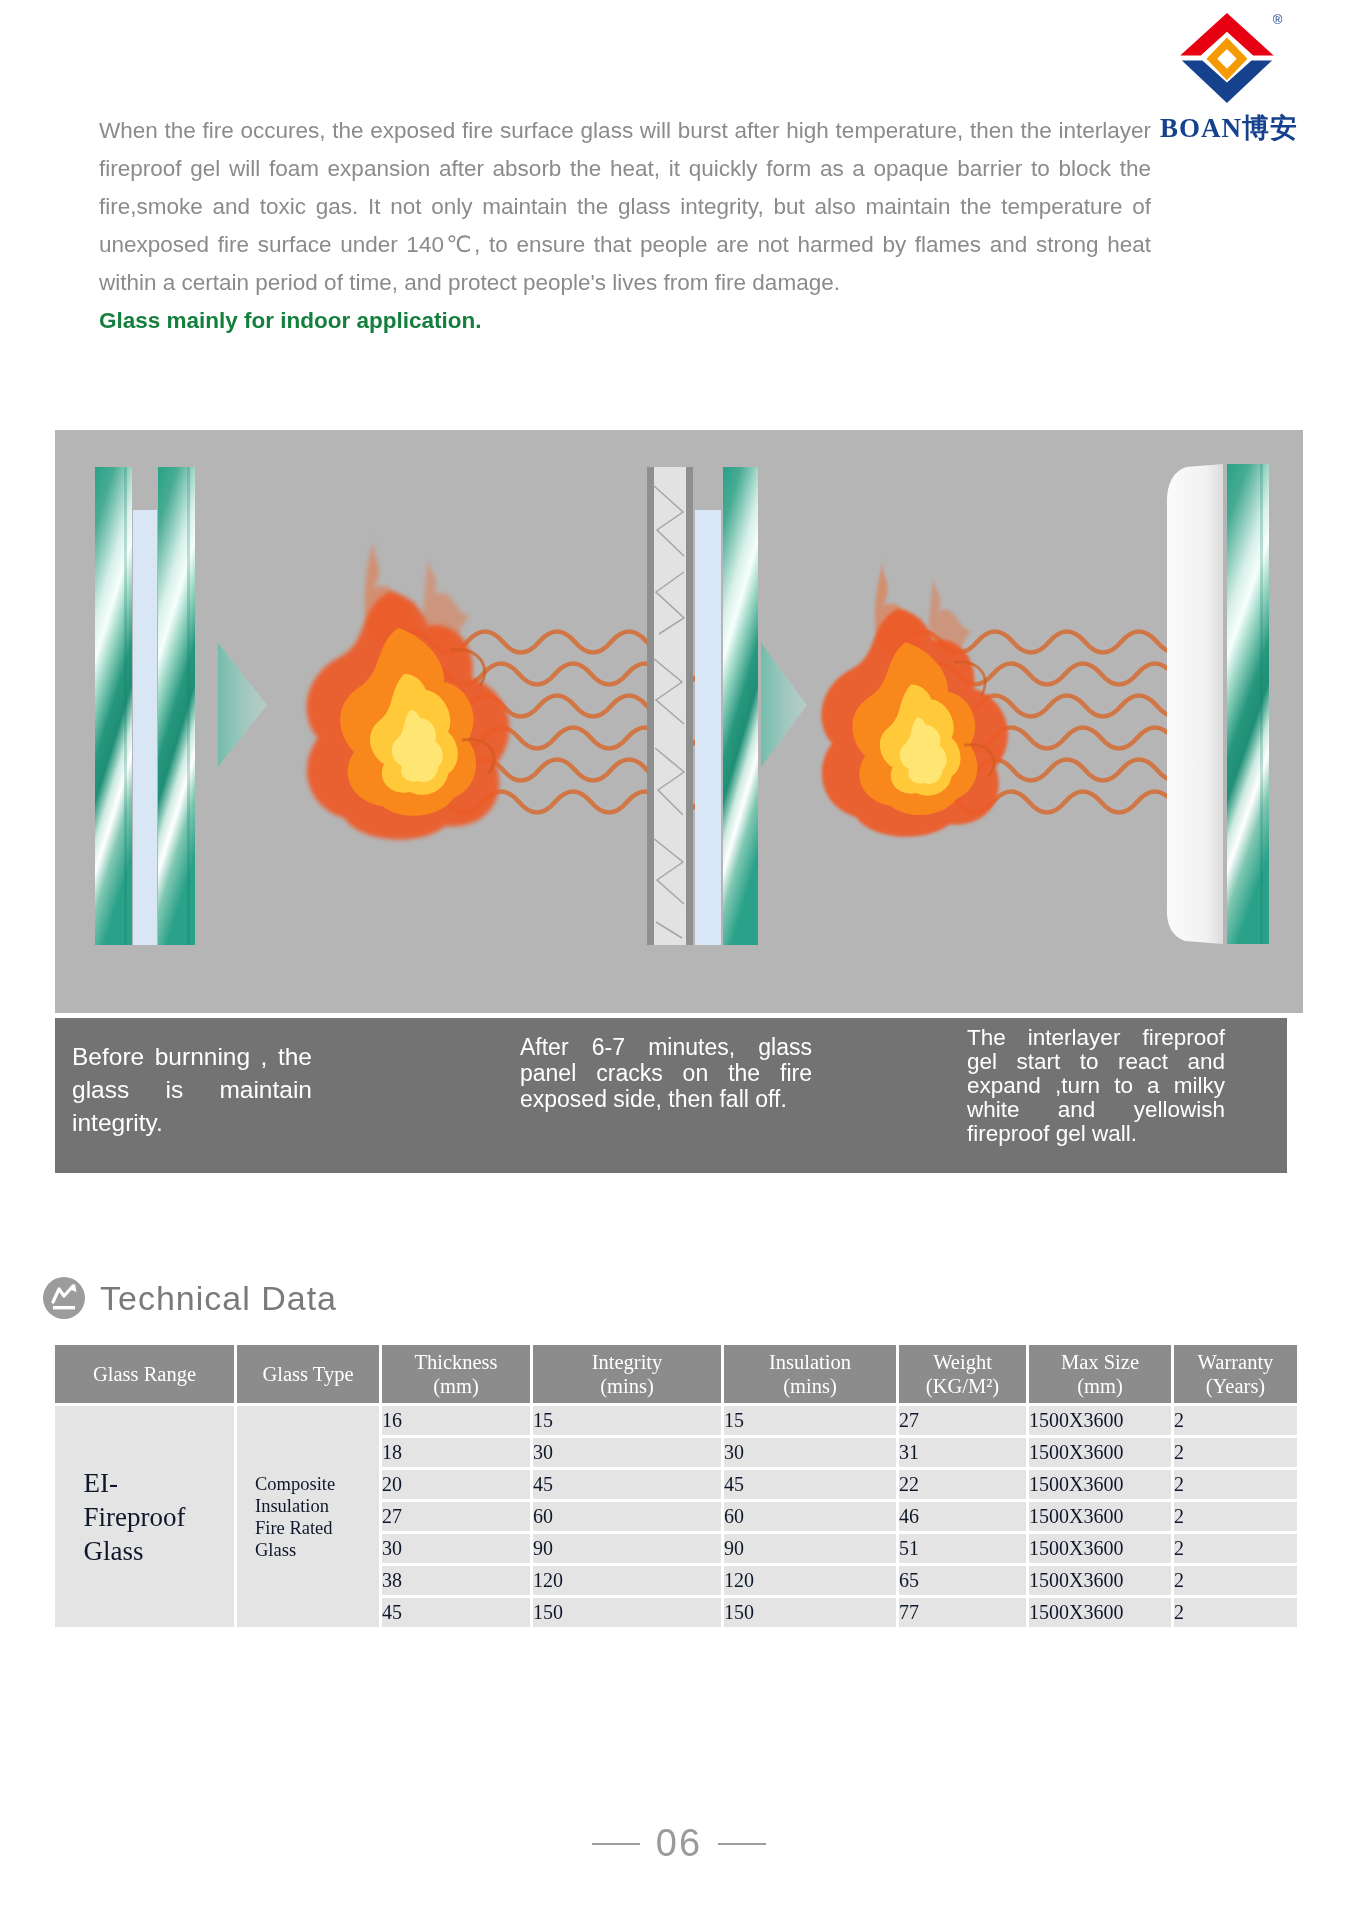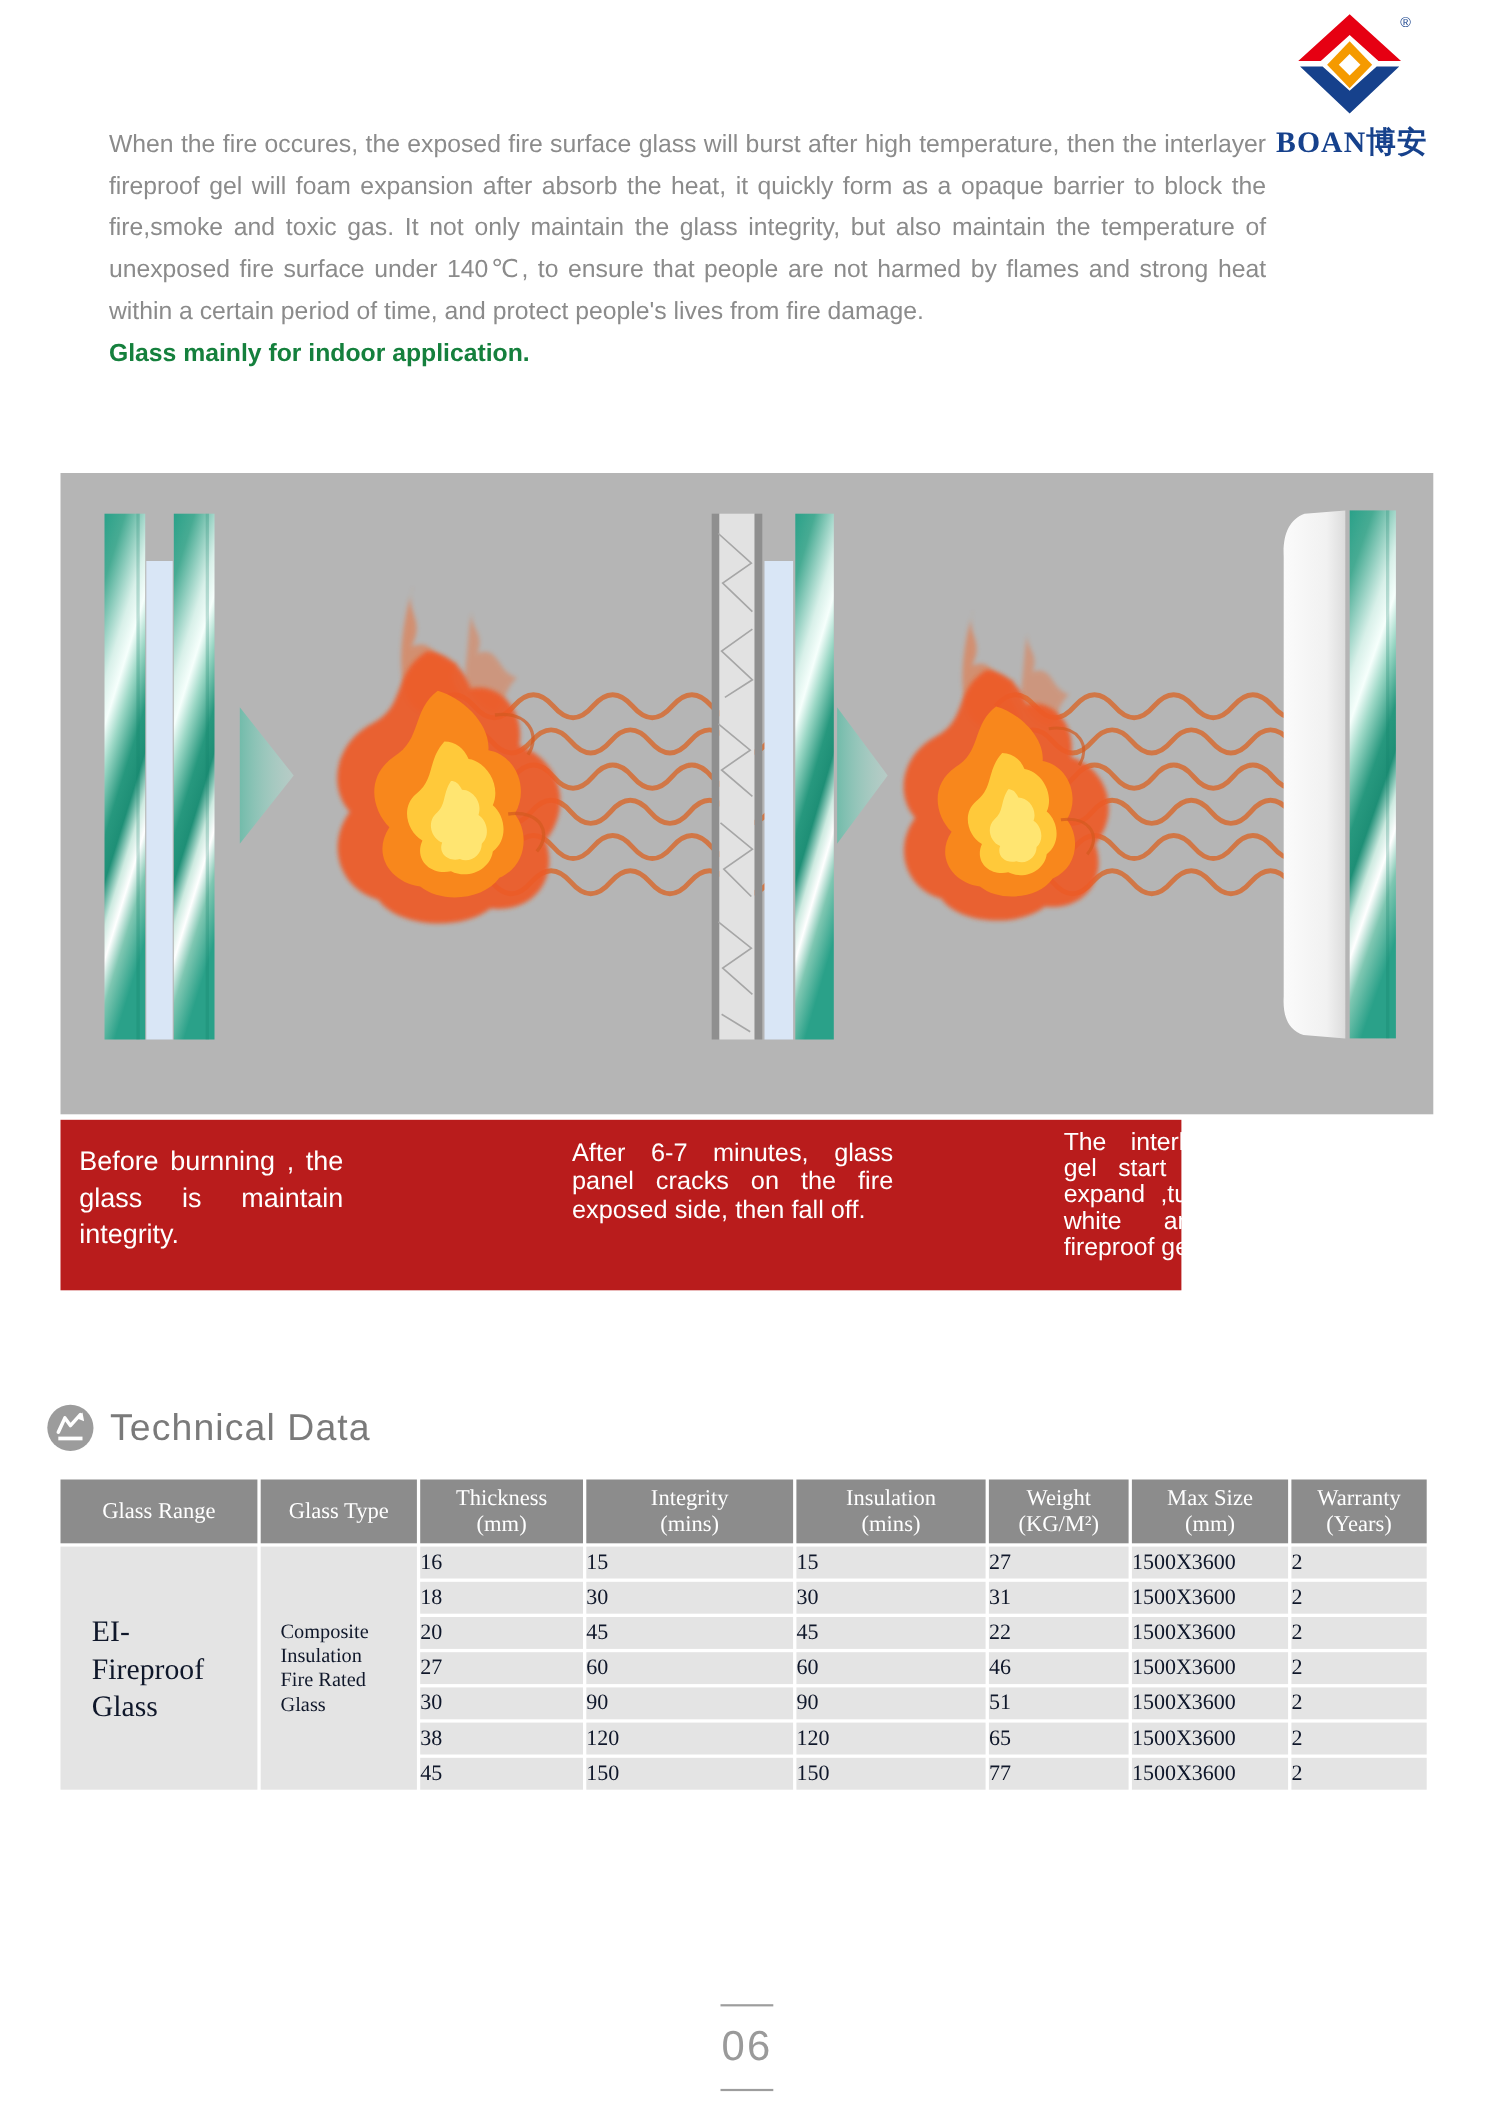--- a/index.html
+++ b/index.html
@@ -16,38 +16,38 @@
   .logo { position:absolute; top:8px; right:44px; width:170px; text-align:center; }
   .logo-text { font-family:"Liberation Serif","DejaVu Serif",serif; font-weight:bold; font-size:27px; color:#16418c; letter-spacing:1px; margin-top:-2px; }
 
   
   .copy { position:absolute; top:112px; left:55px; width:1052px;margin-left:44px; }
   .copy p.body-text { font-size:22.5px; line-height:38px; color:#8b8b8b; text-align:justify; }
   .copy p.note { font-size:22.5px; line-height:38px; color:#15803d; font-weight:bold; }
 
   
   .illus { position:absolute; top:430px; left:55px; width:1248px; height:583px; background:#b5b5b5; }
-  .captions { position:absolute; top:1018px; left:55px; width:1019px; height:155px; background:#b91c1c; }
+  .captions { position:absolute; top:1018px; left:55px; width:1232px; height:155px; background:#737373; }
   .cap { position:absolute; color:#ffffff; text-align:justify; }
   .cap1 { top:22px; left:17px; width:240px; font-size:24.5px; line-height:33px; }
   .cap2 { top:16px; left:465px; width:292px; font-size:23px; line-height:26px; }
   .cap3 { top:8px;  left:912px; width:258px; font-size:22.5px; line-height:24px; }
 
   
   .tech-table { position:absolute; top:1342px; left:52px; border-collapse:separate; border-spacing:3px; table-layout:fixed; width:1248px;font-family:Liberation Serif, serif; }
   .tech-table th { background:#8c8c8c; color:#ffffff; font-weight:normal; height:58px; vertical-align:middle; }
   .tech-table .th-wrap { display:flex; flex-direction:column; justify-content:center; line-height:24px; font-size:20.5px; }
   .tech-table td { background:#e4e4e4; color:#0f172a; vertical-align:middle; height:29px; font-size:20px; }
   .tech-table td.range { font-size:27px; line-height:34px; }
   .tech-table td.range .inner { width:122px; margin:0 auto; }
   .tech-table td.type { font-size:18.5px; line-height:22px; }
   .tech-table td.type .inner { width:106px; margin:0 auto; }
 
   
-  .pagenum { position:absolute; top:1822px; left:0; right:0; display:flex; align-items:center; justify-content:center; gap:16px;flex-direction:column; }
+  .pagenum { position:absolute; top:1822px; left:0; right:0; display:flex; align-items:center; justify-content:center; gap:16px; }
   .pagenum .dash { width:48px; height:2px; background:#9d9d9d; }
   .pagenum .num { font-size:38px; color:#9a9a9a; letter-spacing:2px; }
 </style>
 </head>
 <body>
 
 <div class="page">
 
 
   <div class="logo">

